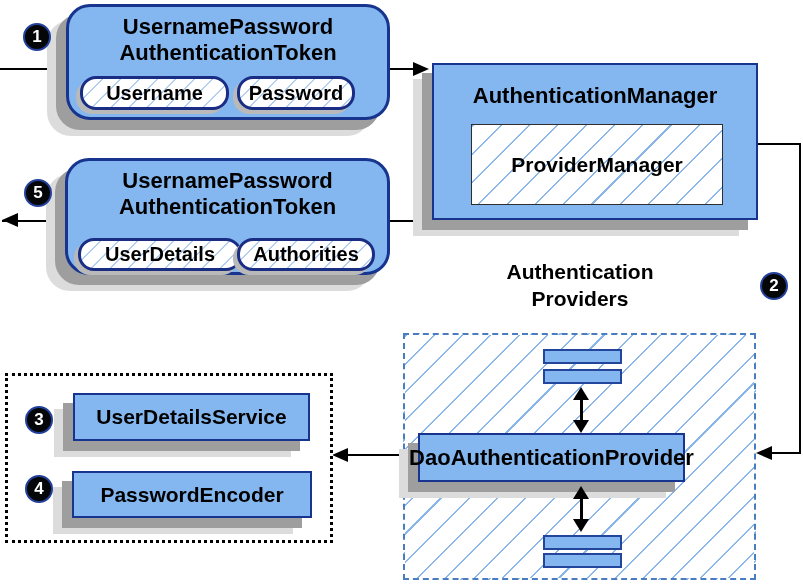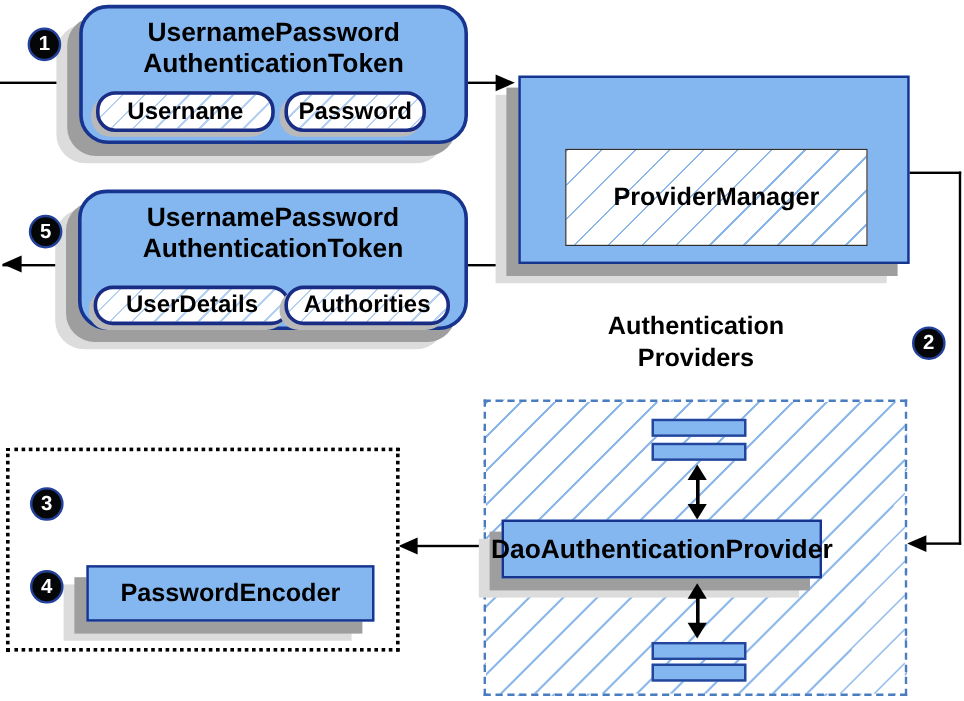--- a/index.html
+++ b/index.html
@@ -83,20 +83,21 @@
   <div class="node rounded shadow2" style="left:66px;top:4px;width:324px;height:116px;">
     <div class="node-title">
       <div>UsernamePassword</div>
       <div>AuthenticationToken</div>
     </div>
     <div class="fieldbox hatch-sm" style="left:11px;top:69px;width:149px;height:34px;">Username</div>
     <div class="fieldbox hatch-sm" style="left:168px;top:69px;width:118px;height:34px;">Password</div>
   </div>
 
   <div class="node shadow2" style="left:432px;top:63px;width:326px;height:157px;">
+    <div class="node-title" style="padding-top:18px;">AuthenticationManager</div>
     <div class="innerbox hatch-lg" style="left:37px;top:59px;width:252px;height:81px;">ProviderManager</div>
   </div>
 
   <div class="node rounded shadow2" style="left:65px;top:158px;width:325px;height:117px;">
     <div class="node-title">
       <div>UsernamePassword</div>
       <div>AuthenticationToken</div>
     </div>
     <div class="fieldbox hatch-sm" style="left:10px;top:77px;width:164px;height:33px;">UserDetails</div>
     <div class="fieldbox hatch-sm" style="left:169px;top:77px;width:138px;height:33px;">Authorities</div>
@@ -124,16 +125,17 @@
     <div class="tri tri-up"></div>
     <div class="shaft"></div>
     <div class="tri tri-down"></div>
   </div>
 
   <div class="bar" style="left:543px;top:535px;"></div>
   <div class="bar" style="left:543px;top:553px;"></div>
 
   <div class="dottedbox" style="left:5px;top:373px;width:328px;height:170px;"></div>
 
+  <div class="node shadow2 flexc" style="left:73px;top:393px;width:237px;height:48px;font-size:21px;border-width:2px;">UserDetailsService</div>
 
   <div class="node shadow2 flexc" style="left:72px;top:471px;width:240px;height:47px;font-size:21px;border-width:2px;">PasswordEncoder</div>
 
 </div>
 
 </body></html>

